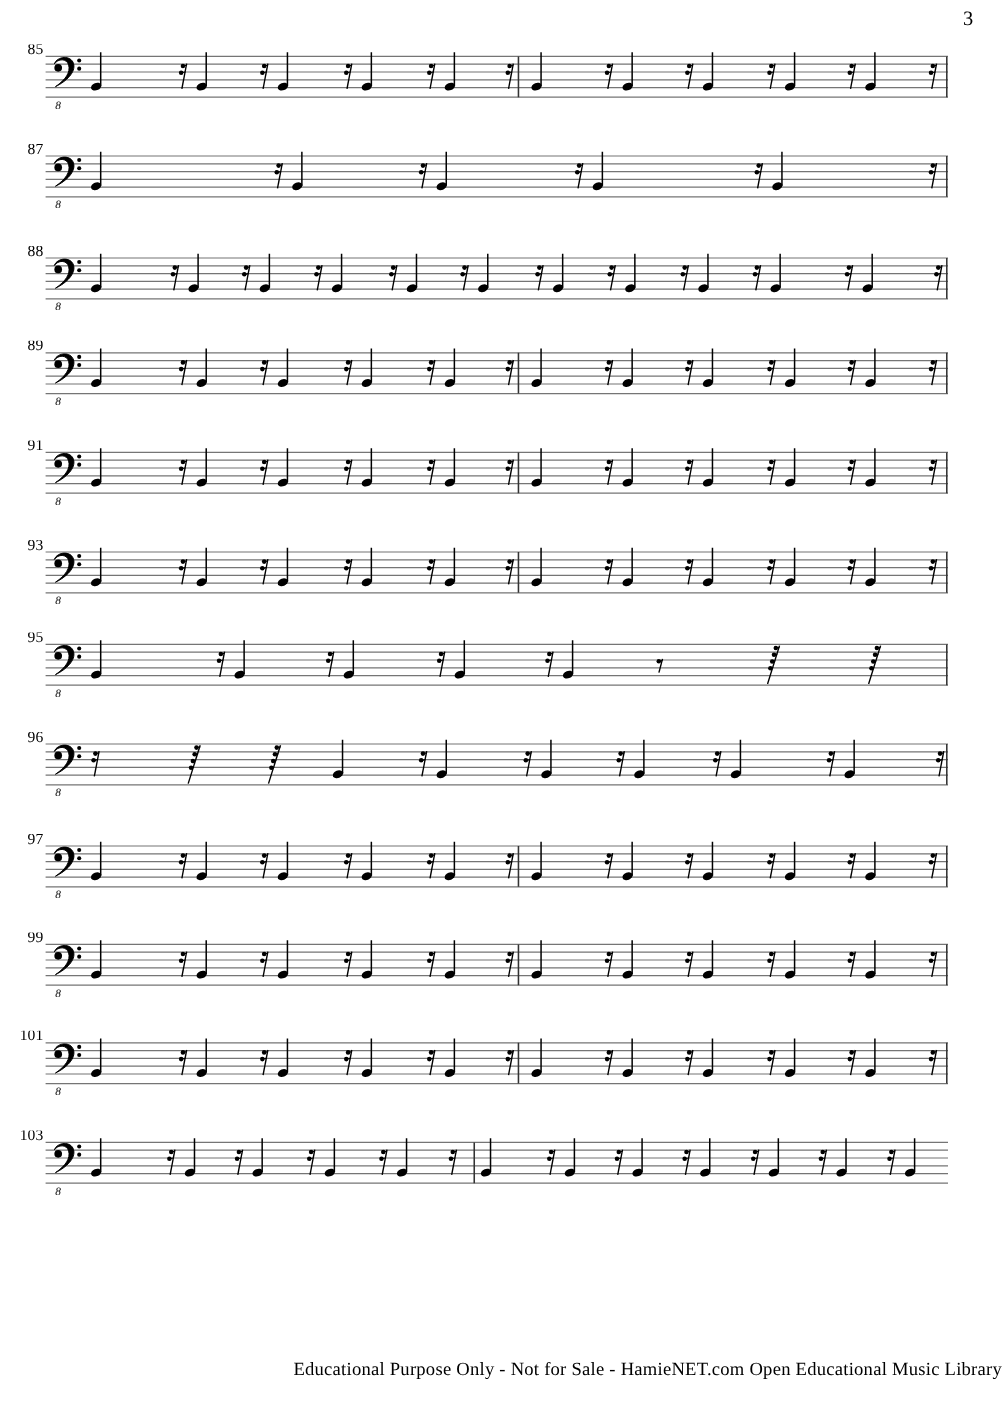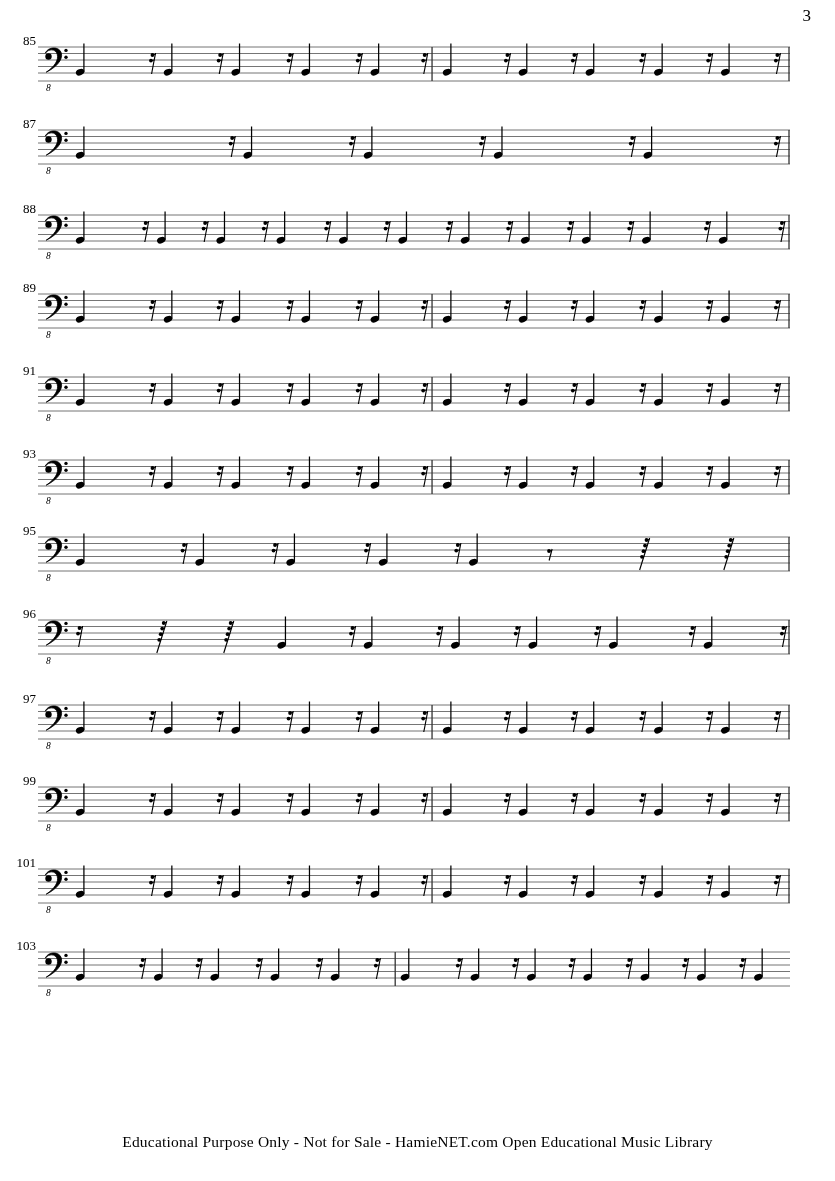--- a/index.html
+++ b/index.html
@@ -12,21 +12,21 @@
     overflow:hidden;
   }
   .page-number{
     position:absolute;top:6px;right:24px;
     font-size:17px;color:#000;
   }
   .systems{position:absolute;inset:0;}
   .systems svg{position:absolute;left:0;}
   .footer{
     position:absolute;top:1133px;left:0;width:100%;
-    text-align:center;font-size:15.5px;color:#000;
+    text-align:right;font-size:15.5px;color:#000;
     letter-spacing:0.2px;
   }
 </style>
 </head>
 <body>
 
 <div class="page">
   <div class="page-number">3</div>
   <div class="systems">
       <svg width="835" height="72" style="top: 37px;">

